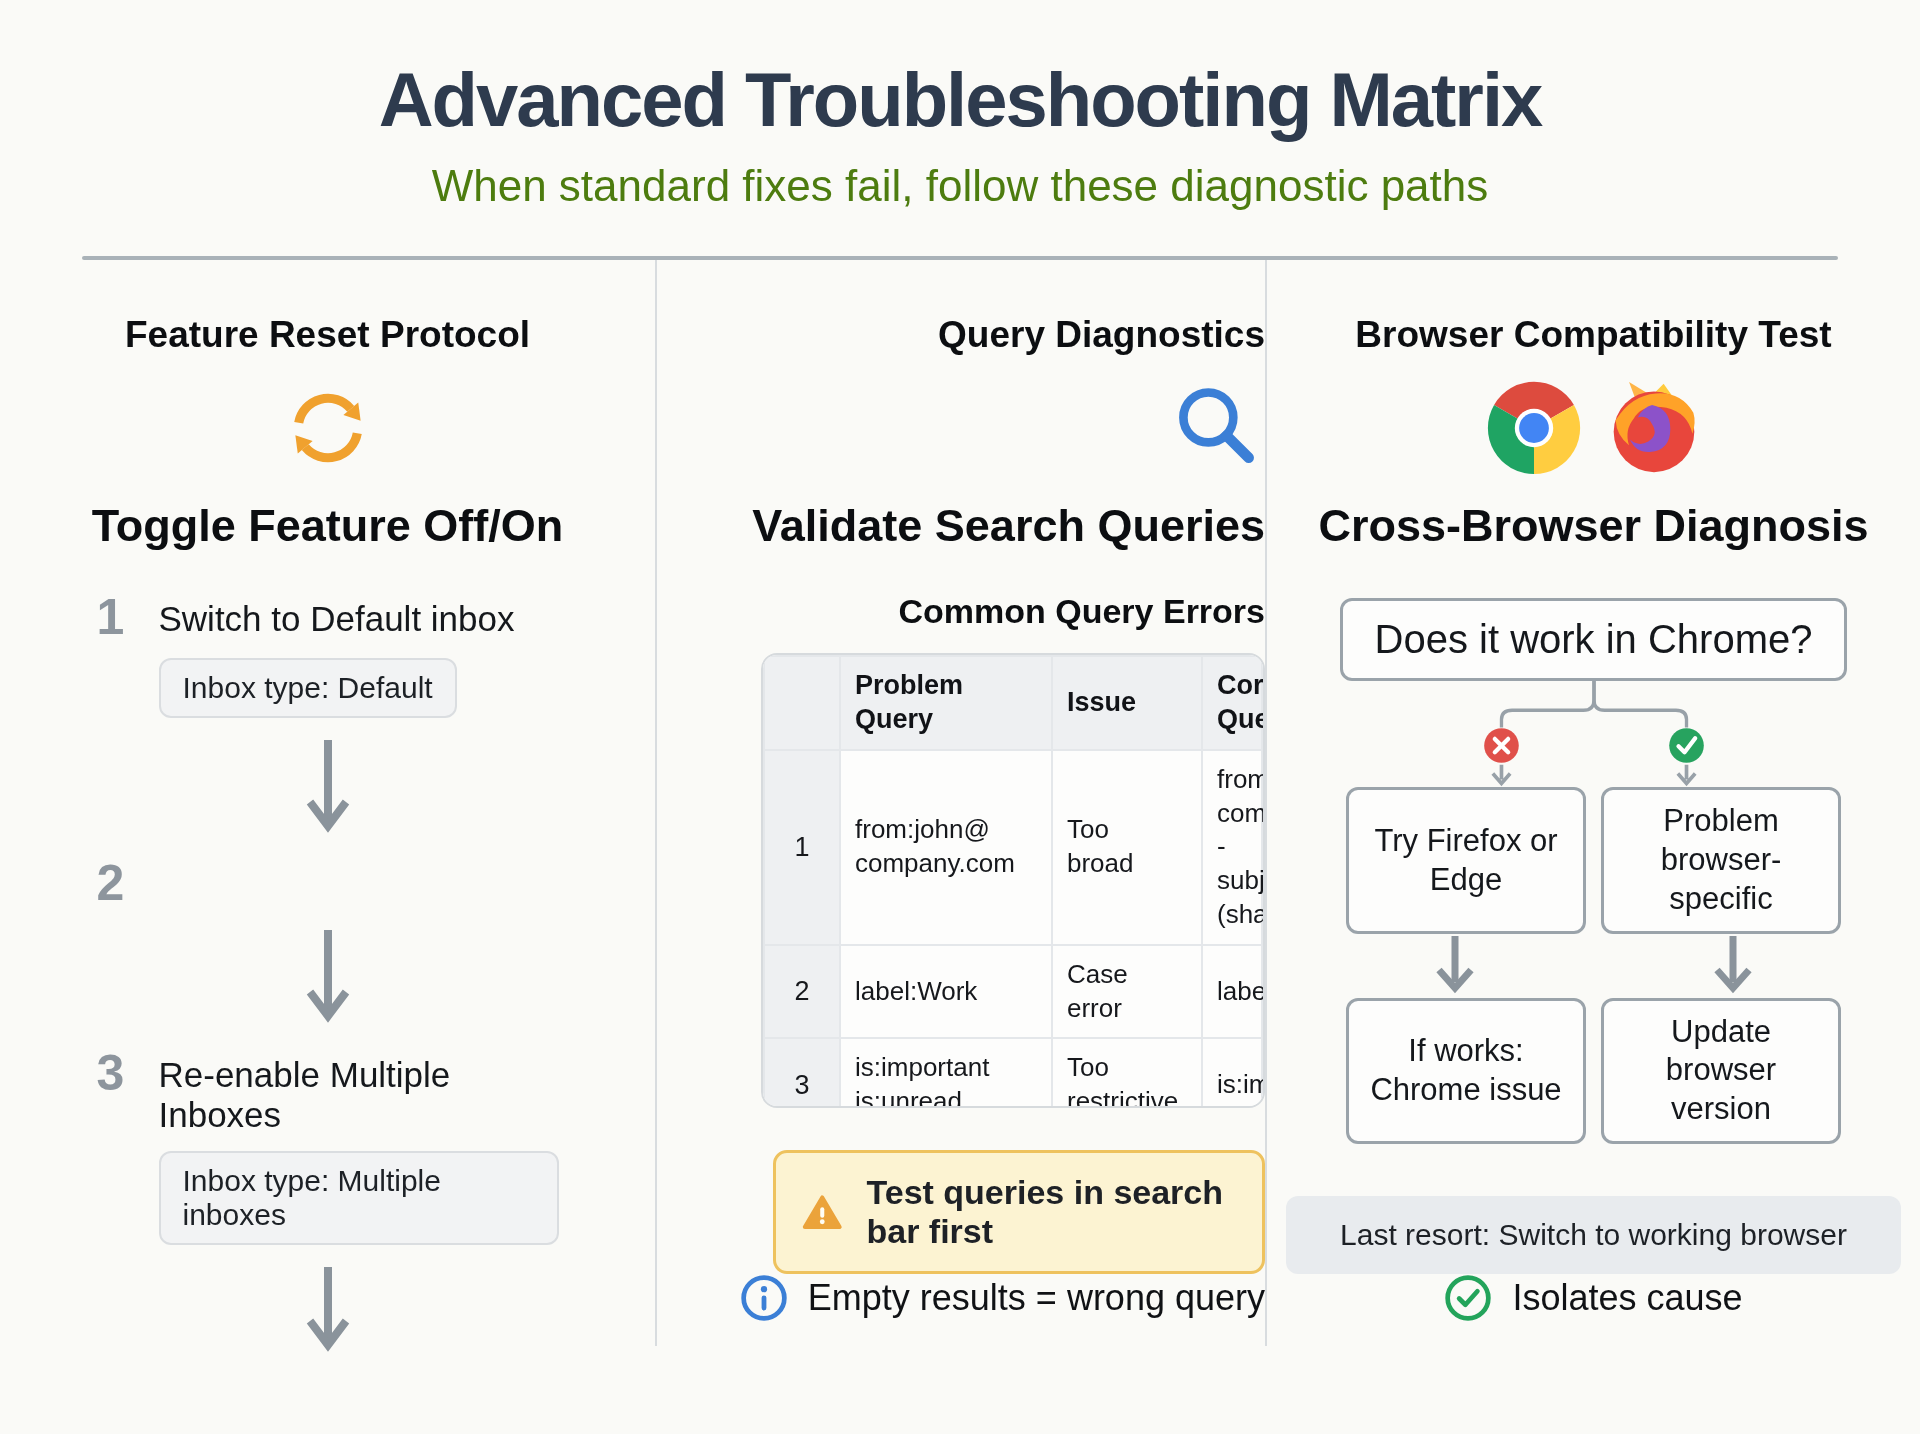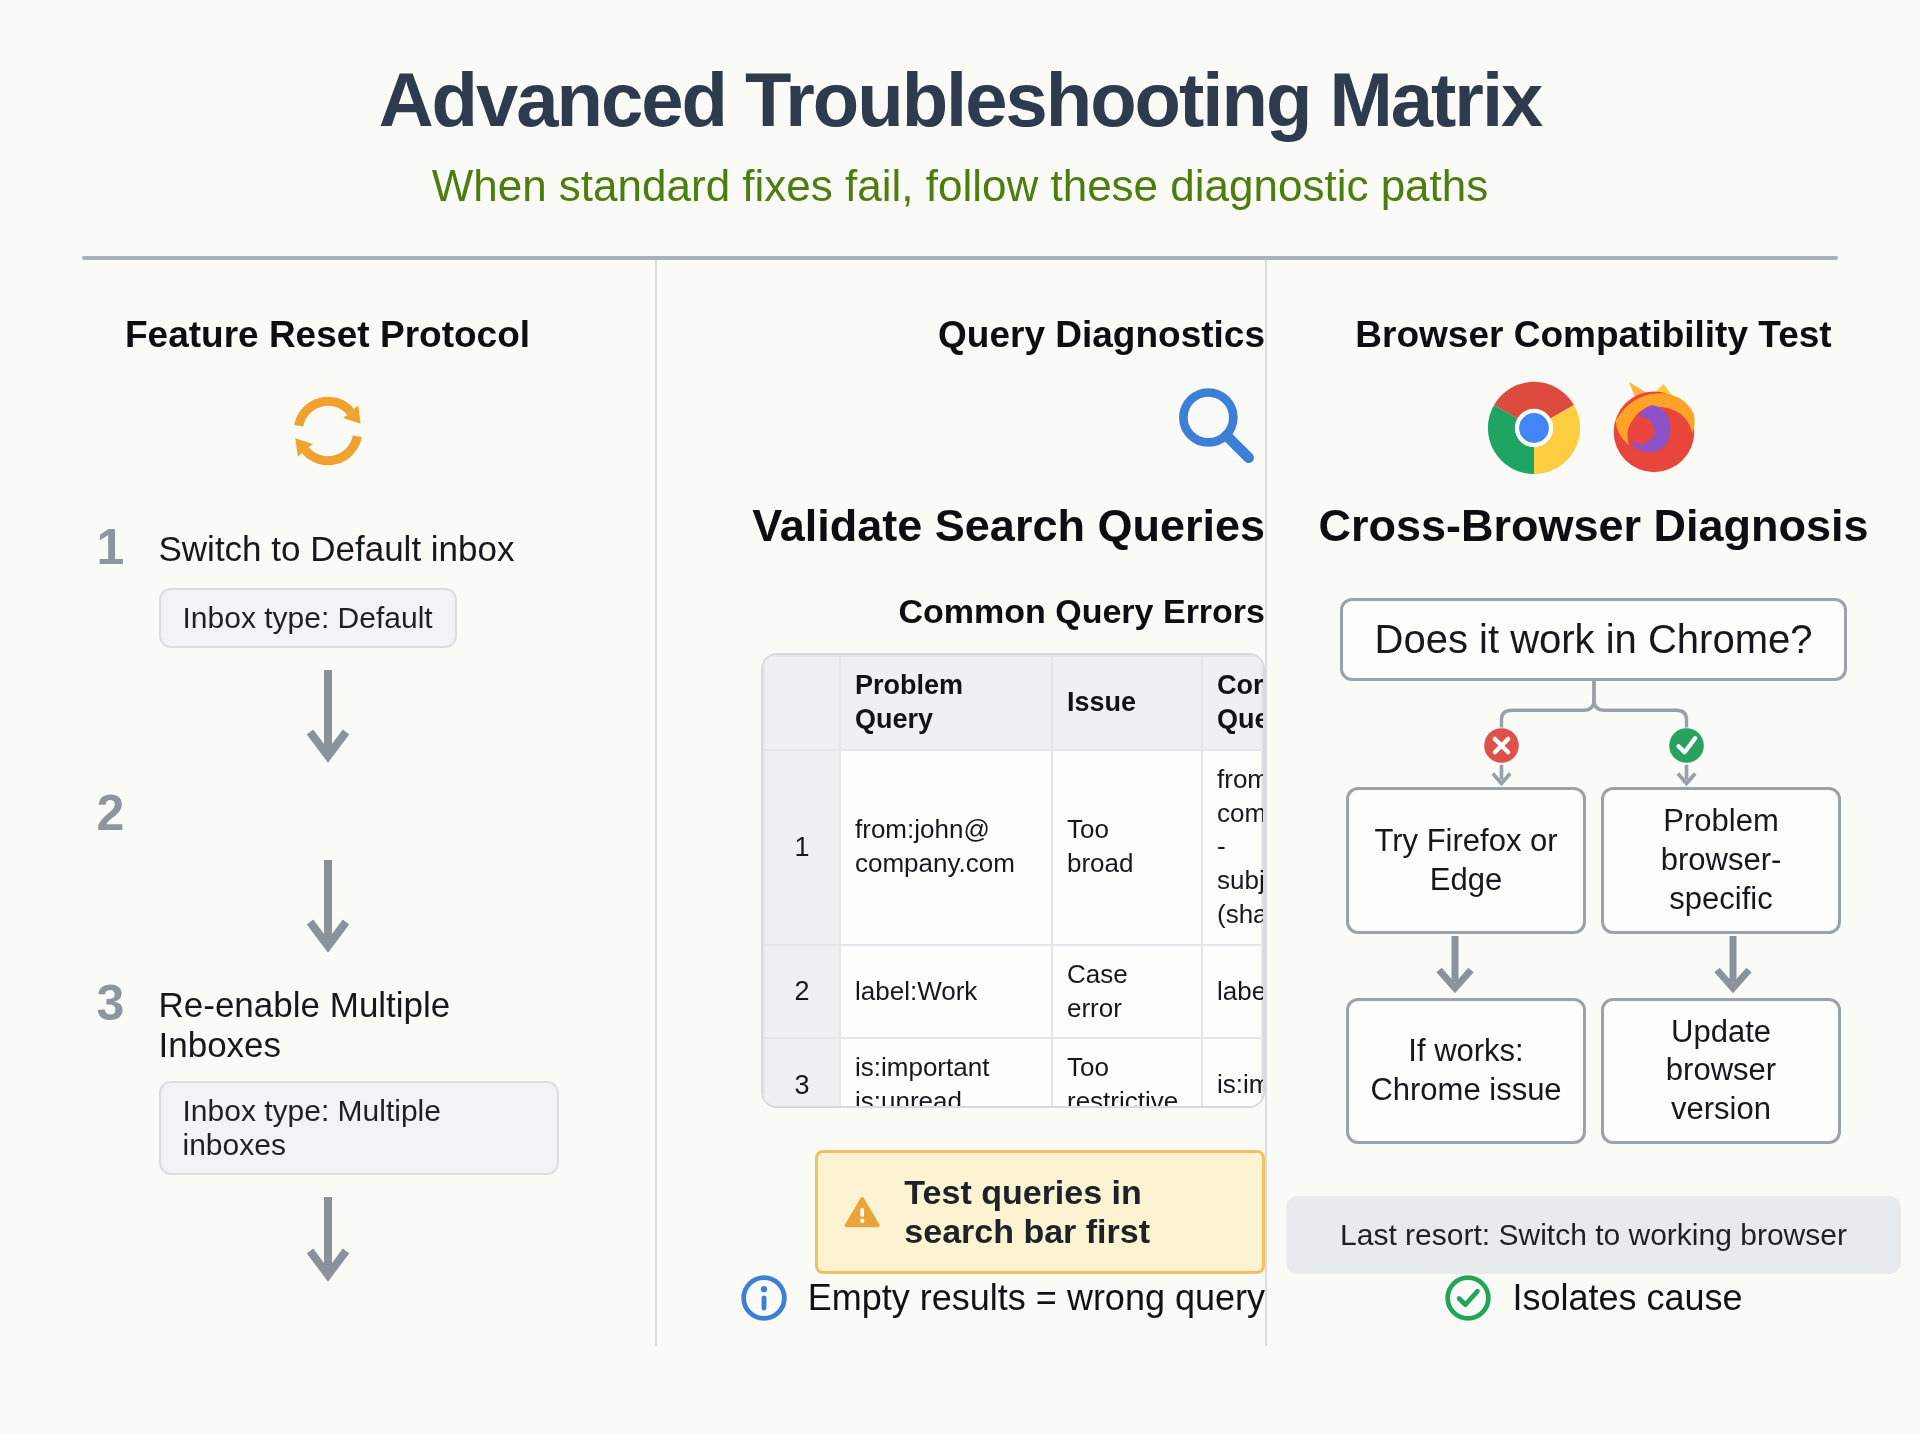--- a/index.html
+++ b/index.html
@@ -38,22 +38,22 @@
   .table-title { margin-top:40px; font-size:34px; font-weight:700; color:#0c0e11; }
   .qtable-wrap { margin-top:22px; border:2px solid #d6dadd; border-radius:16px; overflow:hidden; background:#fdfdfc; }
   table.qtable { border-collapse:collapse; table-layout:fixed; width:500px; }
   .qtable th, .qtable td { border:2px solid #e4e7ea; padding:12px 14px; vertical-align:middle; }
   .qtable th { background:#eef0f2; font-size:27px; font-weight:700; text-align:left; line-height:1.25; color:#111317; }
   .qtable td { font-size:26px; line-height:1.3; color:#16181c; white-space:pre-line; background:#fdfdfc; }
   .qtable .c-idx { width:46px; }
   .qtable .c-problem { width:182px; }
   .qtable .c-issue { width:120px; }
   .qtable td.idx { background:#eef0f2; text-align:center; font-size:27px; }
-  .warn-banner { margin-top:42px; width:450px; box-sizing:border-box; background:#fcf3d2; border:3px solid #eec25e;
-                 border-radius:8px; padding:20px 26px; display:flex; align-items:center; gap:24px;
+  .warn-banner { margin-top:42px; width:492px; box-sizing:border-box; background:#fcf3d2; border:3px solid #eec25e;
+                 border-radius:14px; padding:20px 26px; display:flex; align-items:center; gap:24px;
                  font-size:34px; font-weight:600; color:#1e2126; }
 
   
   .q-box { margin-top:46px; box-sizing:border-box; border:3px solid #9aa3aa; border-radius:12px; background:#fdfdfc;
            padding:16px 32px; font-size:40px; font-weight:500; color:#15181c; }
   .flow-row { display:flex; gap:15px; }
   .f-box { box-sizing:border-box; width:240px; min-height:110px; border:3px solid #9aa3aa; border-radius:12px;
            background:#fdfdfc; display:flex; align-items:center; justify-content:center; text-align:center;
            padding:12px 14px; font-size:31px; line-height:1.25; font-weight:500; color:#15181c; }
   .mid-arrows { width:518px; display:flex; gap:38px; }
@@ -81,20 +81,21 @@
 
       <div class="icon-zone">
         <svg width="96" height="96" viewBox="0 0 100 100">
           <path d="M19.5 44.6 A31 31 0 0 1 73.7 30.1" fill="none" stroke="#F0A12E" stroke-width="9.5"></path>
           <polygon points="84,42.5 81.5,23.5 66,36.5" fill="#F0A12E"></polygon>
           <path d="M80.5 55.4 A31 31 0 0 1 26.3 69.9" fill="none" stroke="#F0A12E" stroke-width="9.5"></path>
           <polygon points="16,57.5 18.5,76.5 34,63.5" fill="#F0A12E"></polygon>
         </svg>
       </div>
 
+      <div class="method">Toggle Feature Off/On</div>
 
       <div class="steps">
 
         <div class="step">
           <div class="step-num">1</div>
           <div class="step-label">Switch to Default inbox</div>
         </div>
         <div class="step-badge">Inbox type: Default</div>
 
         <svg class="down-arrow" width="44" height="100" viewBox="0 0 44 100">

